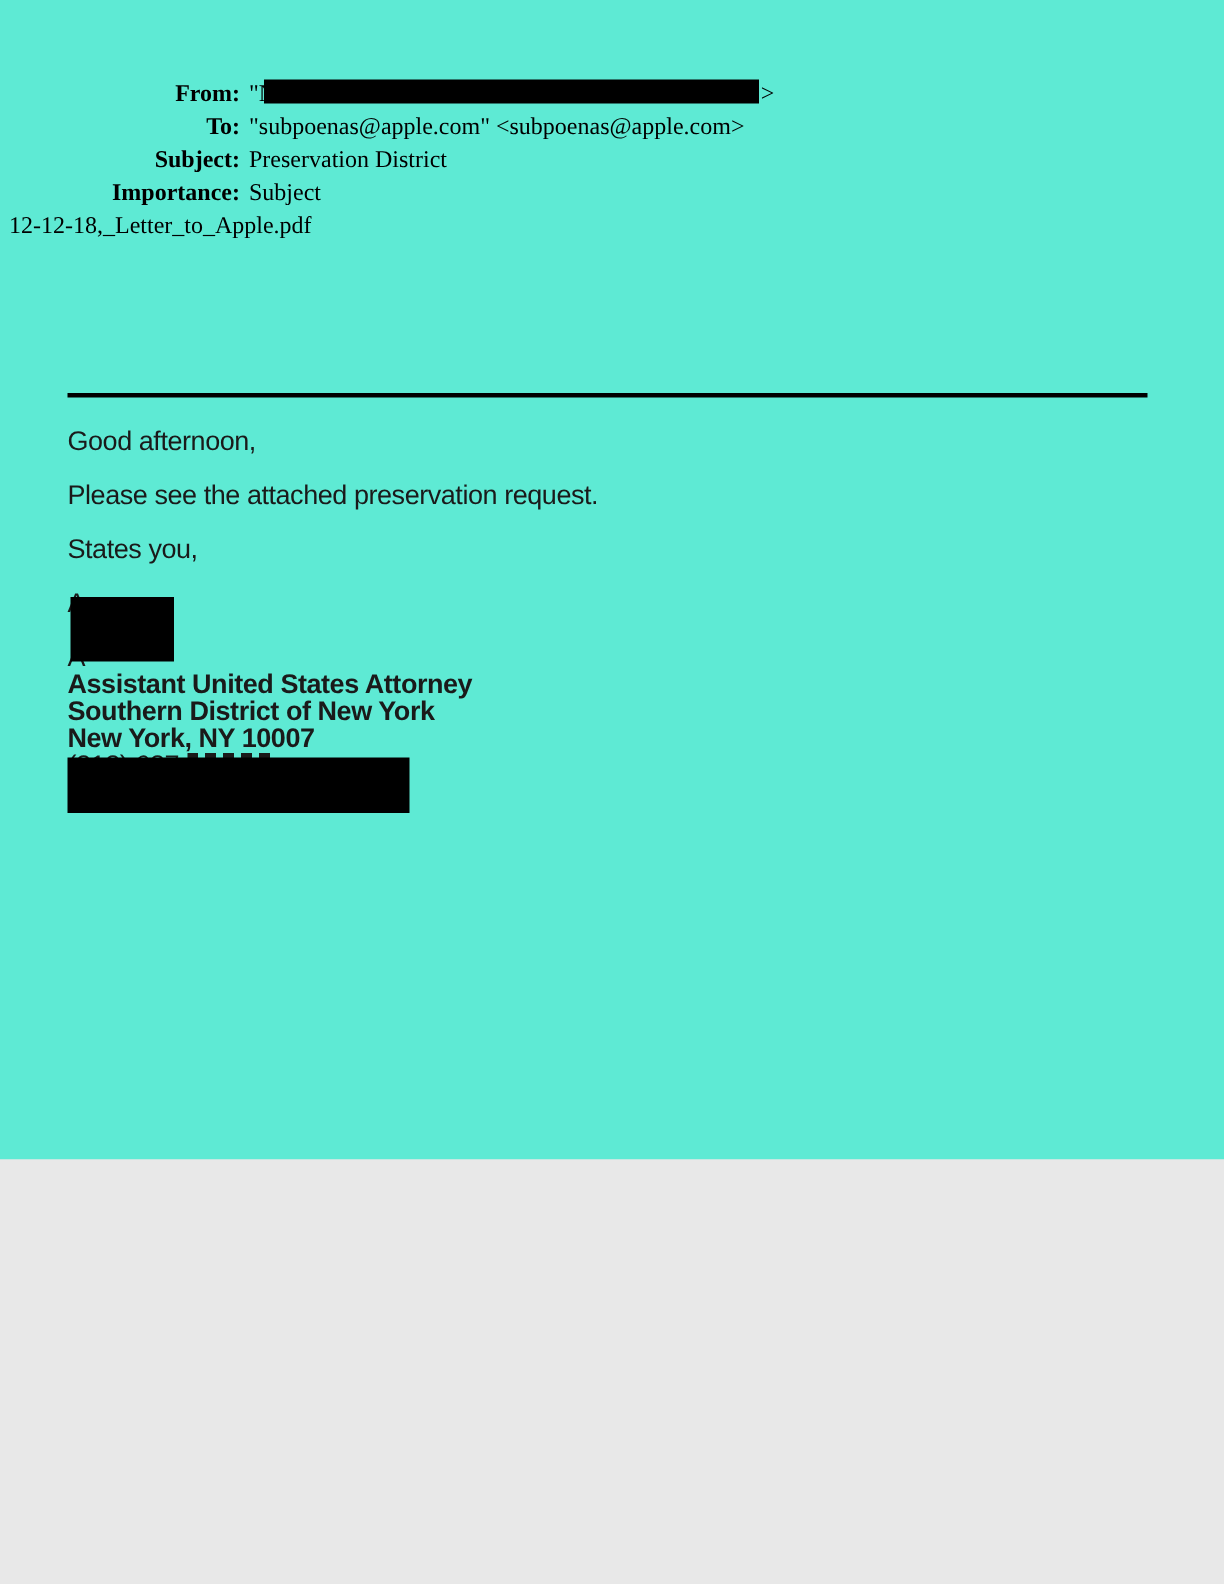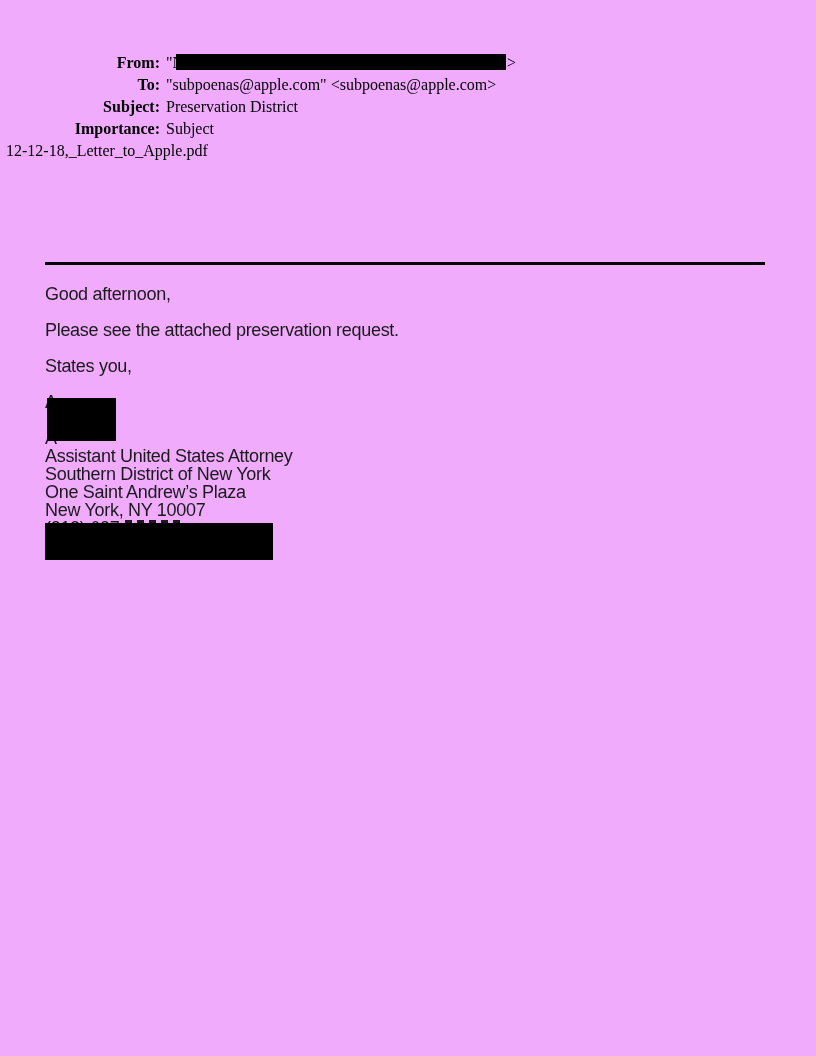--- a/index.html
+++ b/index.html
@@ -1,21 +1,21 @@
 <!DOCTYPE html>
 <html><head>
 <meta charset="utf-8">
 <style>
   * { margin: 0; padding: 0; box-sizing: border-box; }
   html, body { background: #e8e8e8; }
   .page {
     position: relative;
     width: 816px;
-    height: 1056px;
-    background: #f0abfc;
+    height: 773px;
+    background: #5eead4;
     font-family: "Liberation Serif", "DejaVu Serif", serif;
     color: #000;
     overflow: hidden;
     margin: 0 auto;
   }
 
   
   .mail-header {
     position: absolute;
     top: 52px;
@@ -86,21 +86,21 @@
   }
   .sig-name-block .frag-line { height: 18px; }
   .redact-name {
     position: absolute;
     left: 2px;
     top: 5px;
     width: 69px;
     height: 43px;
     z-index: 2;
   }
-  .sig-line { height: 18px; }
+  .sig-line { height: 18px; font-weight: bold; }
 
   .phone-line {
     position: relative;
     height: 18px;
   }
   .redact-phone {
     position: absolute;
     left: 0;
     top: 4px;
     width: 228px;
@@ -163,21 +163,20 @@
 
       <div class="sig-name-block">
         <span class="redact redact-name"></span>
         <div class="frag-line">A</div>
         <div class="frag-line"></div>
         <div class="frag-line">A</div>
       </div>
 
       <div class="sig-line">Assistant United States Attorney</div>
       <div class="sig-line">Southern District of New York</div>
-      <div class="sig-line">One Saint Andrew’s Plaza</div>
       <div class="sig-line">New York, NY 10007</div>
 
       <div class="phone-line">
         <span class="redact redact-phone"></span><span>(212) 637-</span><span class="tick-strip"></span>
       </div>
 
     </div>
 
   </div>
 

